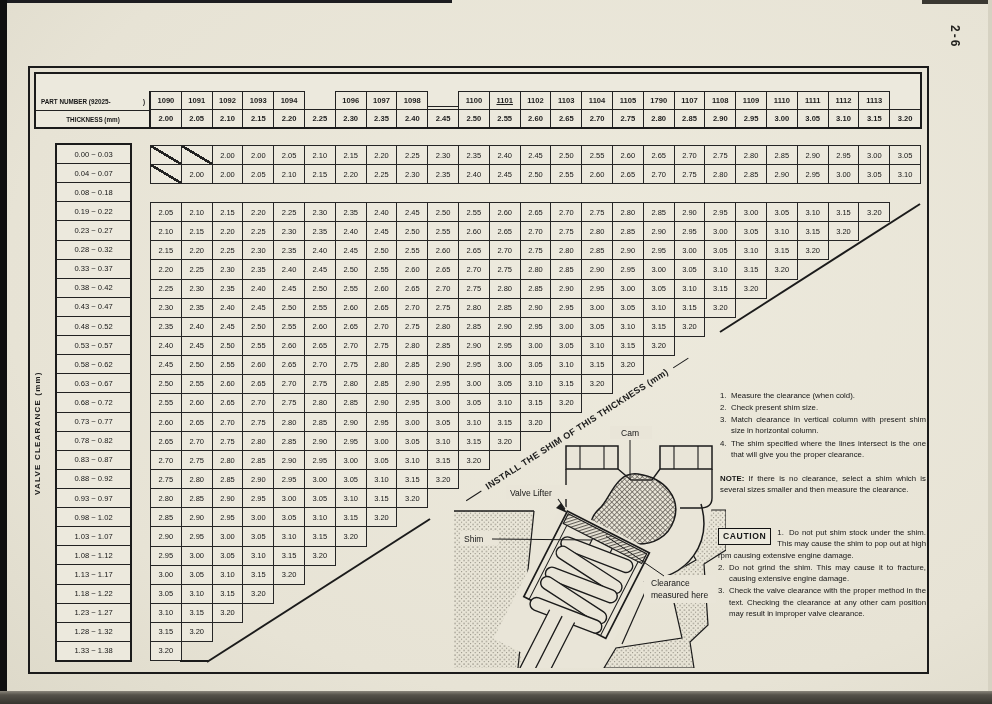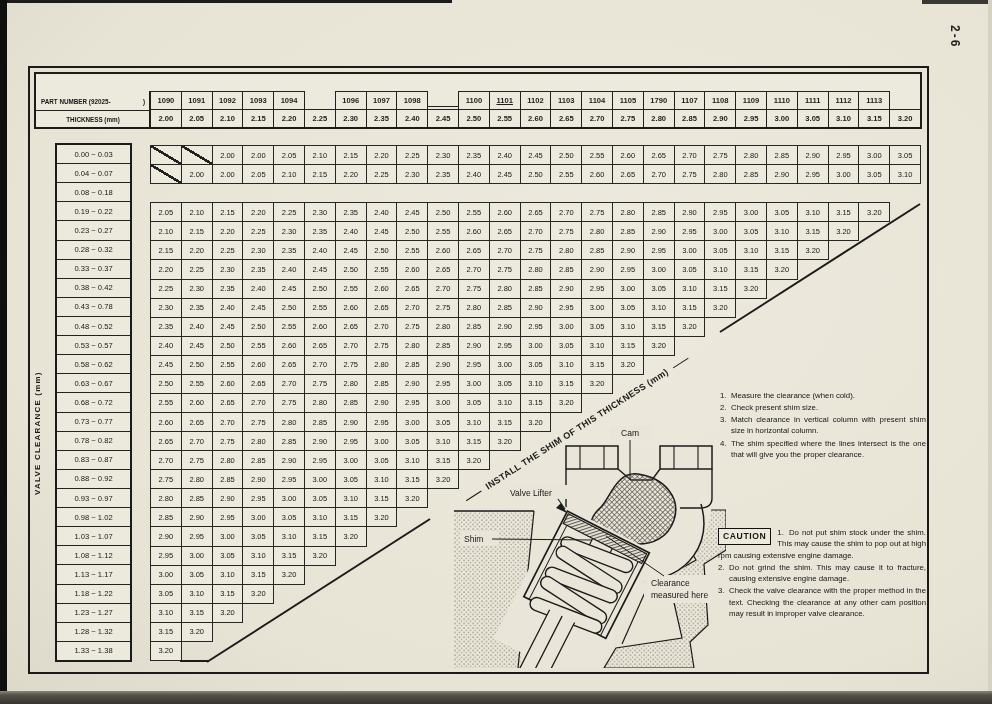--- a/index.html
+++ b/index.html
@@ -168,21 +168,21 @@
     <div class="rangesbox">
       <div class="ranges-inner" id="ranges-rows">
           <div class="rrow">0.00 ~ 0.03</div>
           <div class="rrow">0.04 ~ 0.07</div>
           <div class="rrow">0.08 ~ 0.18</div>
           <div class="rrow">0.19 ~ 0.22</div>
           <div class="rrow">0.23 ~ 0.27</div>
           <div class="rrow">0.28 ~ 0.32</div>
           <div class="rrow">0.33 ~ 0.37</div>
           <div class="rrow">0.38 ~ 0.42</div>
-          <div class="rrow">0.43 ~ 0.78</div>
+          <div class="rrow">0.43 ~ 0.47</div>
           <div class="rrow">0.48 ~ 0.52</div>
           <div class="rrow">0.53 ~ 0.57</div>
           <div class="rrow">0.58 ~ 0.62</div>
           <div class="rrow">0.63 ~ 0.67</div>
           <div class="rrow">0.68 ~ 0.72</div>
           <div class="rrow">0.73 ~ 0.77</div>
           <div class="rrow">0.78 ~ 0.82</div>
           <div class="rrow">0.83 ~ 0.87</div>
           <div class="rrow">0.88 ~ 0.92</div>
           <div class="rrow">0.93 ~ 0.97</div>
@@ -628,20 +628,24 @@
       <line x1="210" y1="156" x2="152" y2="116" stroke="#1b1b1b" stroke-width="1"></line>
     </svg>
 
     <div class="instructions">
       <div id="instr-items">
           <div class="iitem"><span class="num">1.</span> Measure the clearance (when cold).</div>
           <div class="iitem"><span class="num">2.</span> Check present shim size.</div>
           <div class="iitem"><span class="num">3.</span> Match clearance in vertical column with present shim size in horizontal column.</div>
           <div class="iitem"><span class="num">4.</span> The shim specified where the lines intersect is the one that will give you the proper clearance.</div>
         </div>
+      <div class="note">
+        <span class="note-label">NOTE:</span>
+        <span>If there is no clearance, select a shim which is several sizes smaller and then measure the clearance.</span>
+      </div>
     </div>
 
     <div class="caution">
       <div id="caution-items">
           <div class="citem cfirst"><span class="badge">CAUTION</span><span class="num">1.</span> Do not put shim stock under the shim.  This may cause the shim to pop out at high rpm causing extensive engine damage.</div>
           <div class="citem"><span class="num">2.</span> Do not grind the shim.  This may cause it to fracture, causing extensive engine damage.</div>
           <div class="citem"><span class="num">3.</span> Check the valve clearance with the proper method in the text.  Checking the clearance at any other cam position may result in improper valve clearance.</div>
         </div>
     </div>
 

